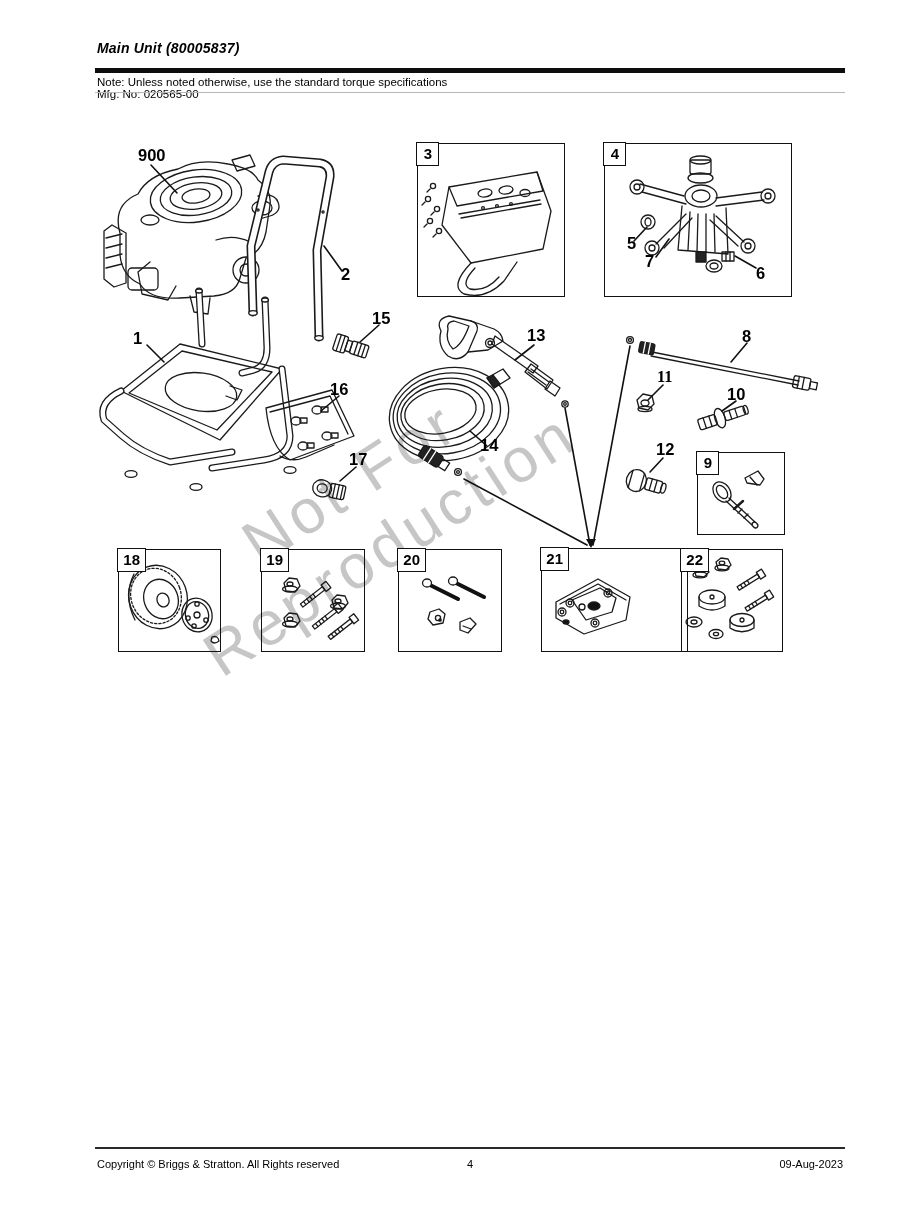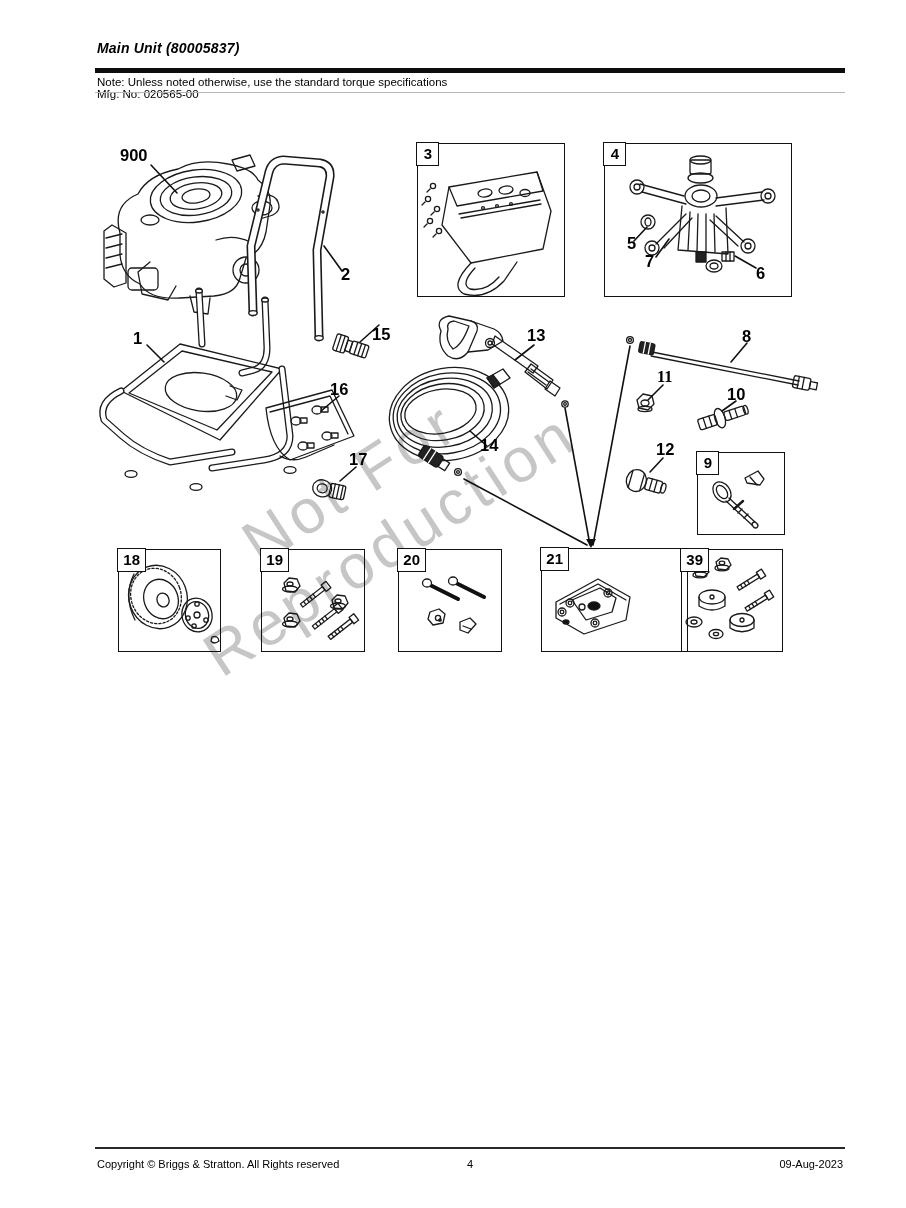--- a/index.html
+++ b/index.html
@@ -436,27 +436,27 @@
   <div class="pbox" style="left:261px;top:549px;width:102px;height:101px;">
     <span class="tab">19</span>
   </div>
   <div class="pbox" style="left:398px;top:549px;width:102px;height:101px;">
     <span class="tab">20</span>
   </div>
   <div class="pbox" style="left:541px;top:548px;width:101px;height:102px;padding-left:44px;">
     <span class="tab">21</span>
   </div>
   <div class="pbox" style="left:681px;top:549px;width:100px;height:101px;">
-    <span class="tab">39</span>
-  </div>
-
-  <span class="callout" style="left:120px;top:146px;">900</span>
+    <span class="tab">22</span>
+  </div>
+
+  <span class="callout" style="left:138px;top:146px;">900</span>
   <span class="callout" style="left:341px;top:265px;">2</span>
   <span class="callout" style="left:133px;top:329px;">1</span>
-  <span class="callout" style="left:372px;top:309px;margin-top:16px;">15</span>
+  <span class="callout" style="left:372px;top:309px;">15</span>
   <span class="callout" style="left:330px;top:380px;">16</span>
   <span class="callout" style="left:349px;top:450px;">17</span>
   <span class="callout" style="left:527px;top:326px;">13</span>
   <span class="callout" style="left:480px;top:436px;">14</span>
   <span class="callout" style="left:742px;top:327px;">8</span>
   <span class="callout" style="left:657px;top:367px;font-family:Liberation Serif, serif;">11</span>
   <span class="callout" style="left:727px;top:385px;">10</span>
   <span class="callout" style="left:656px;top:440px;">12</span>
   <span class="callout" style="left:627px;top:234px;">5</span>
   <span class="callout" style="left:645px;top:252px;">7</span>

